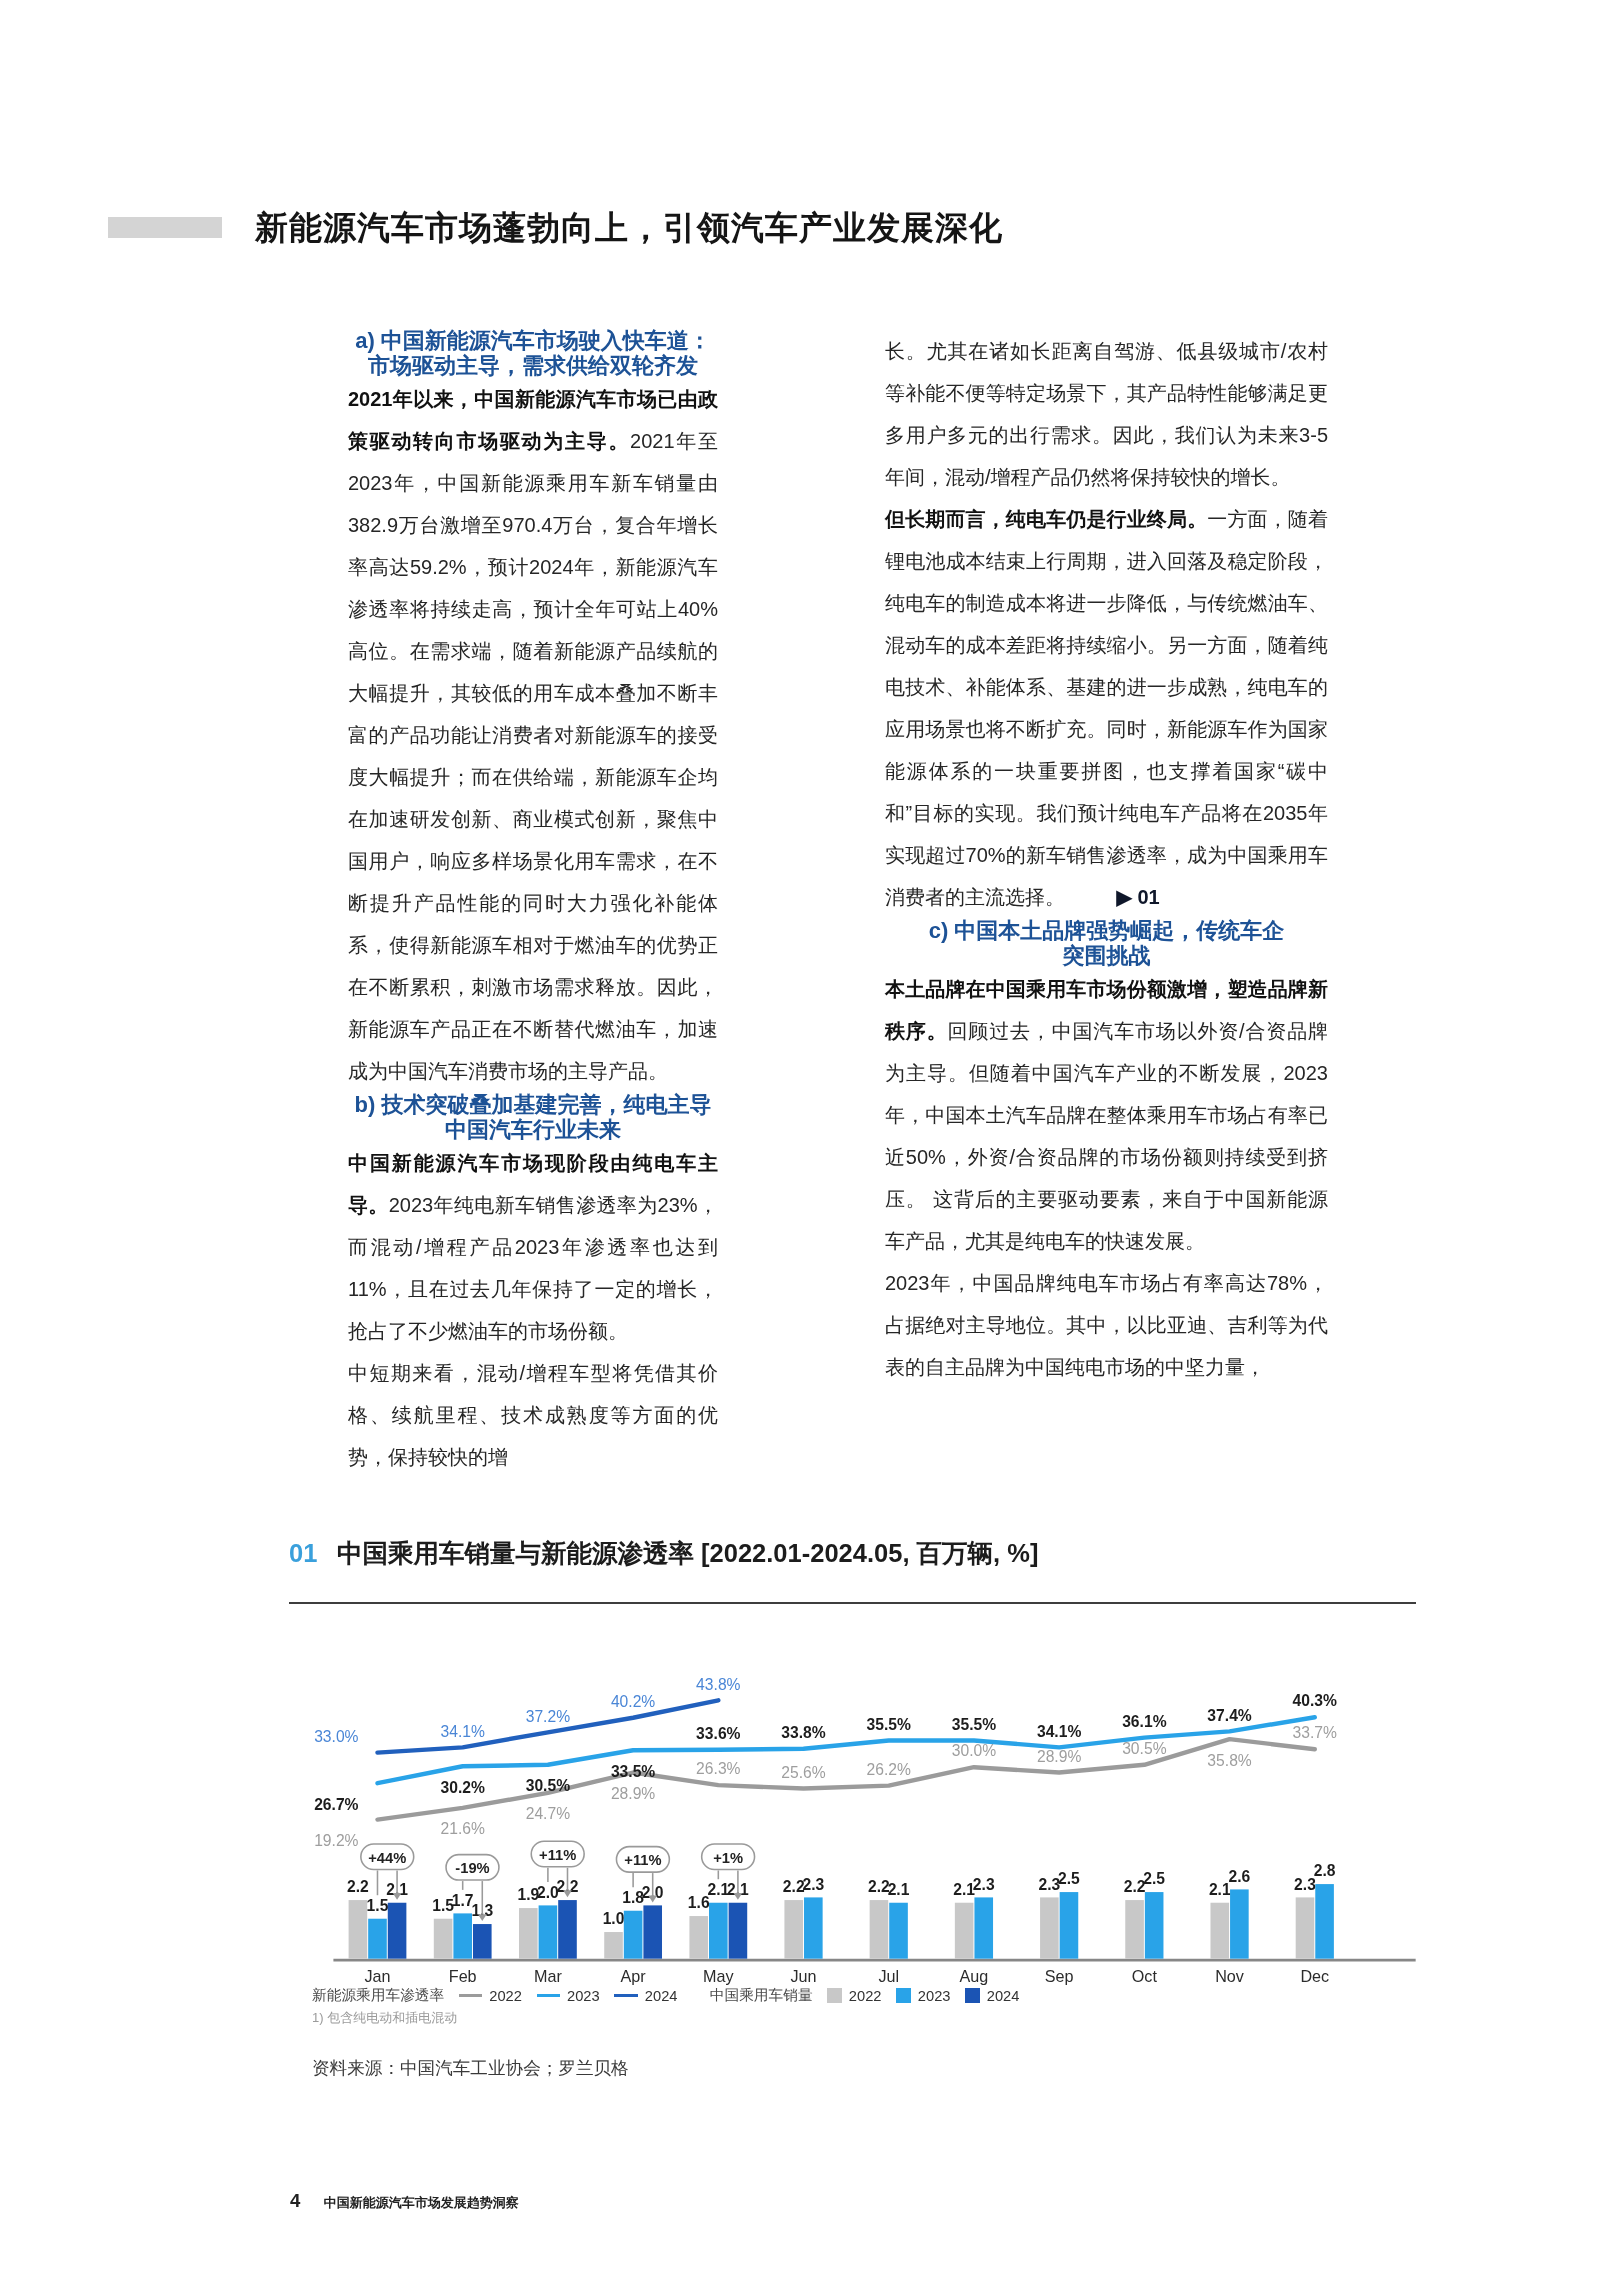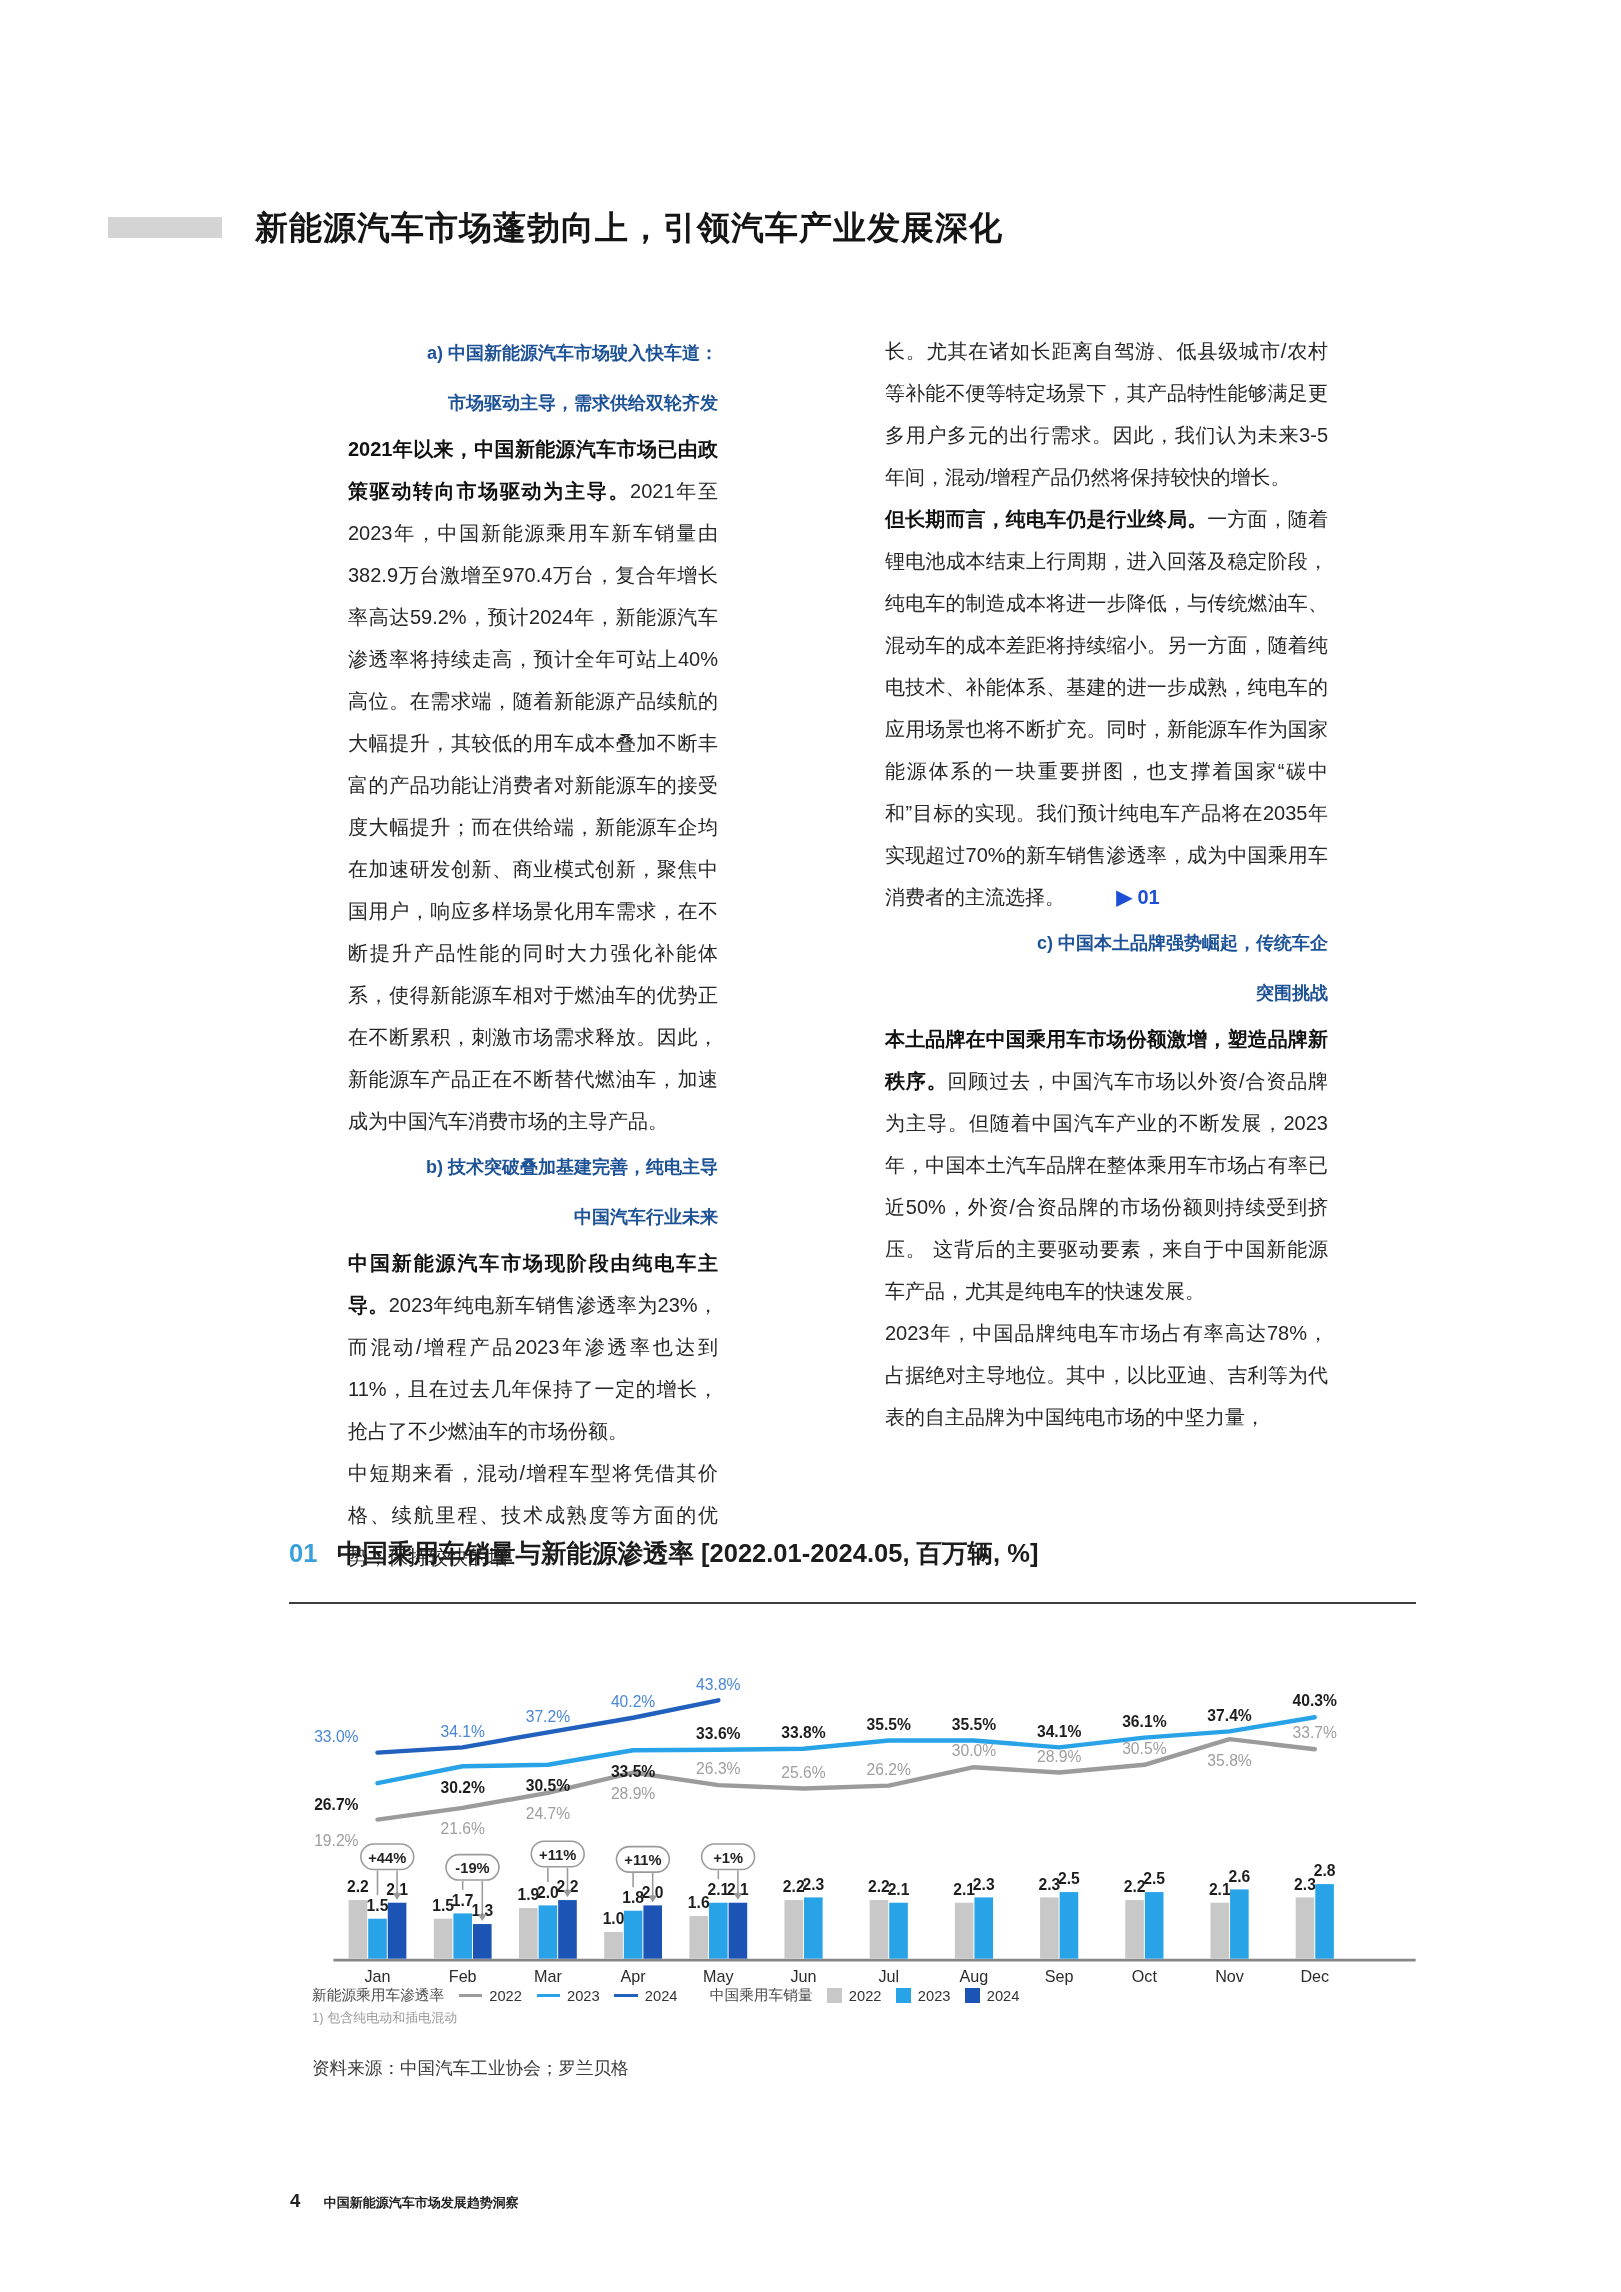--- a/index.html
+++ b/index.html
@@ -4,26 +4,26 @@
 <style>
   html,body{margin:0;padding:0;background:#ffffff;}
   .page{position:relative;width:1557px;height:2293px;background:#ffffff;
         font-family:"Liberation Sans",sans-serif;overflow:hidden;}
   .decor{position:absolute;left:108px;top:217px;width:114px;height:20.6px;background:#d4d4d4;}
   .page-title{position:absolute;left:255px;top:206px;margin:0;font-size:33px;font-weight:700;
         color:#151515;letter-spacing:1px;white-space:nowrap;}
   .col{position:absolute;color:#262626;font-size:20px;line-height:42px;text-align:justify;}
   .col-left{left:348px;top:328px;width:370px;}
   .col-right{left:885px;top:330px;width:443px;}
-  .col h2{font-size:18px;line-height:50px;color:#1d5296;font-weight:700;margin:0;
-        white-space:pre-line;text-align:right;}
+  .col h2{font-size:22px;line-height:25px;color:#1d5296;font-weight:700;margin:0;
+        white-space:pre-line;text-align:center;}
   .col p{margin:0;}
   .m24{margin-top:23.5px;} .m28{margin-top:27.4px;} .m36{margin-top:35px;}
   .lead{font-weight:700;color:#111111;}
-  .xref{color:#1d4ed8;font-weight:700;white-space:nowrap;padding-left:46px;}
+  .xref{color:#0f172a;font-weight:700;white-space:nowrap;padding-left:46px;}
   .rule{position:absolute;left:289px;top:1602px;width:1127px;height:2px;background:#3d3d3d;}
   .fig-head{position:absolute;left:289px;top:1536px;display:flex;gap:19.6px;align-items:baseline;}
   .fig-num{color:#3aa0dc;font-size:25.5px;font-weight:700;}
   .fig-title{font-size:25.5px;font-weight:700;color:#1c1c1c;white-space:nowrap;}
   .chart-svg{position:absolute;left:284px;top:1658px;}
   .legend{position:absolute;left:312px;top:1986px;display:flex;align-items:center;gap:14.7px;
         font-size:14.7px;color:#333333;white-space:nowrap;}
   .legend .cat{color:#4a4a4a;}
   .legend .gapl{margin-left:17.6px;}
   .legend .item{display:flex;align-items:center;gap:6.9px;}

